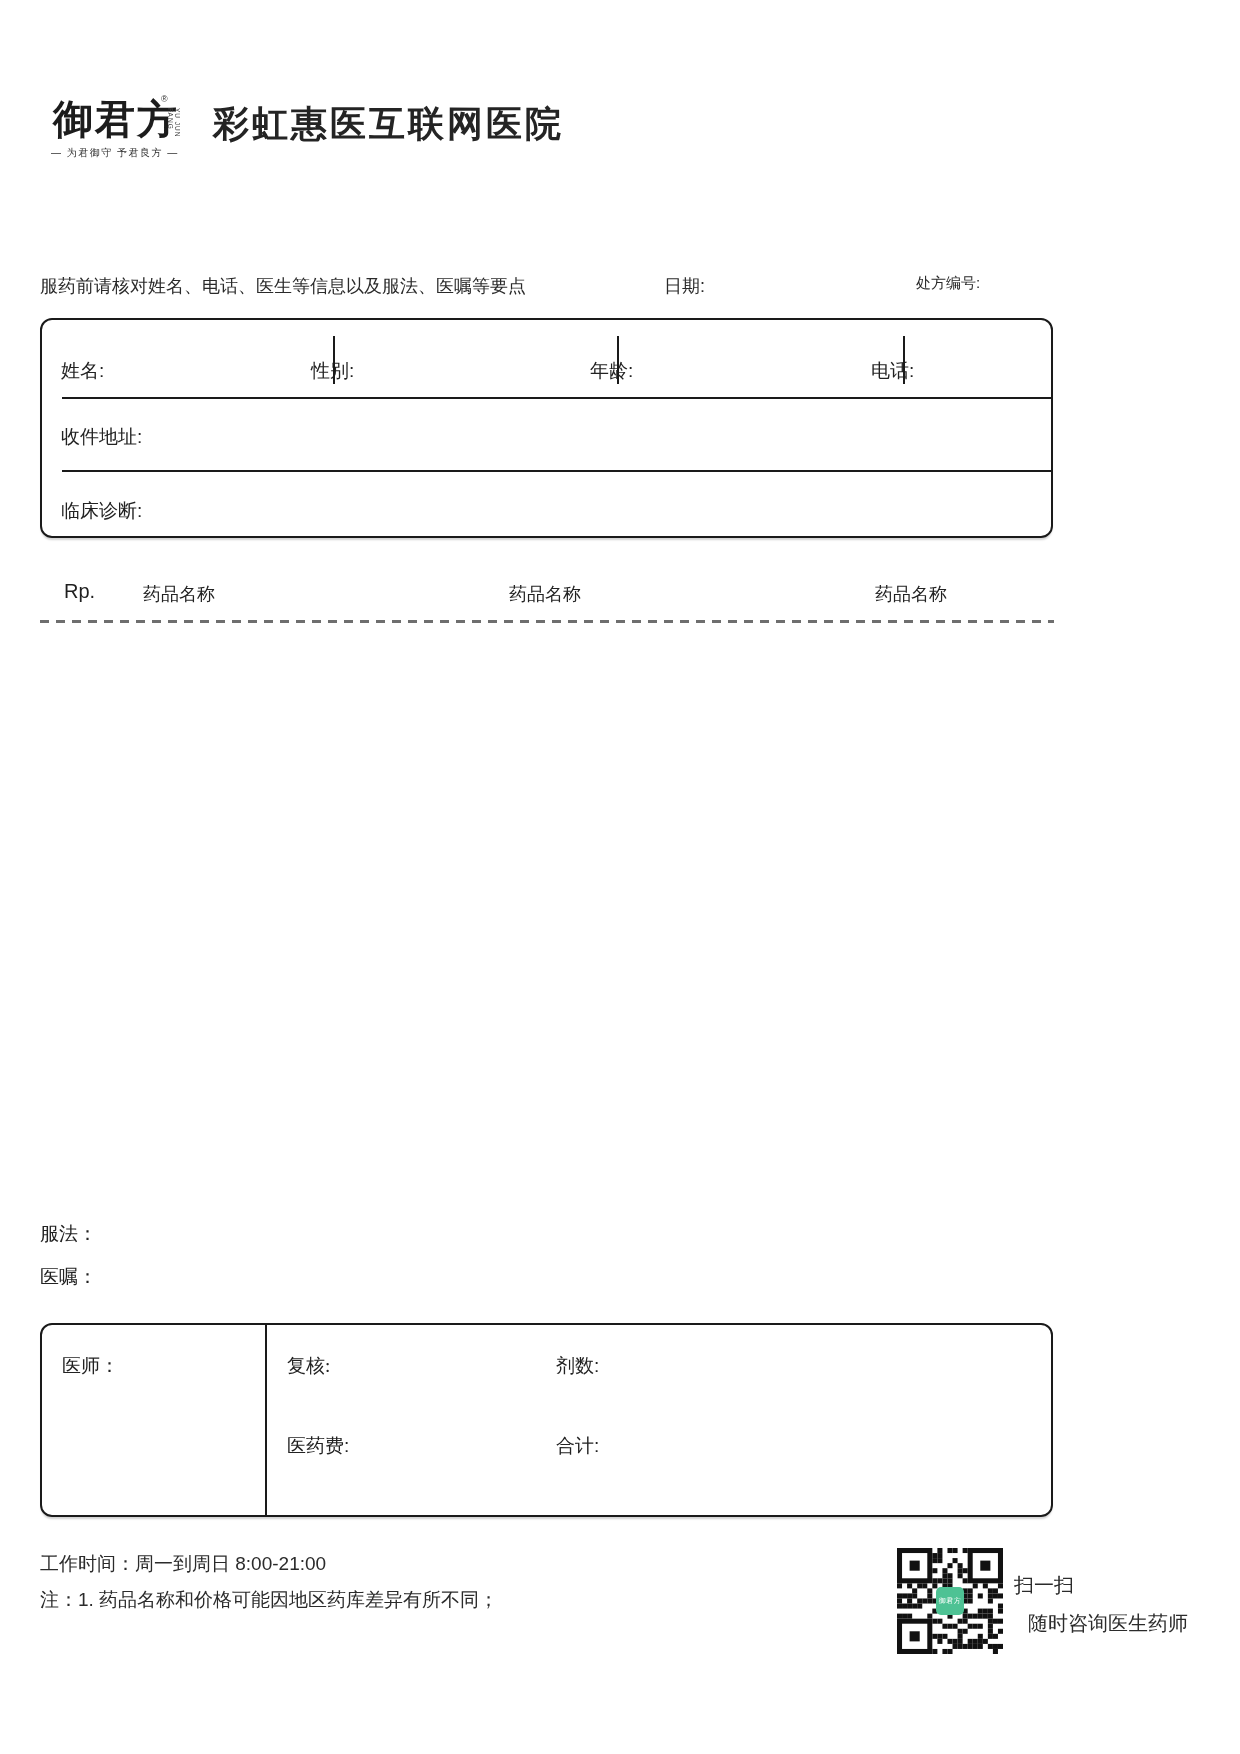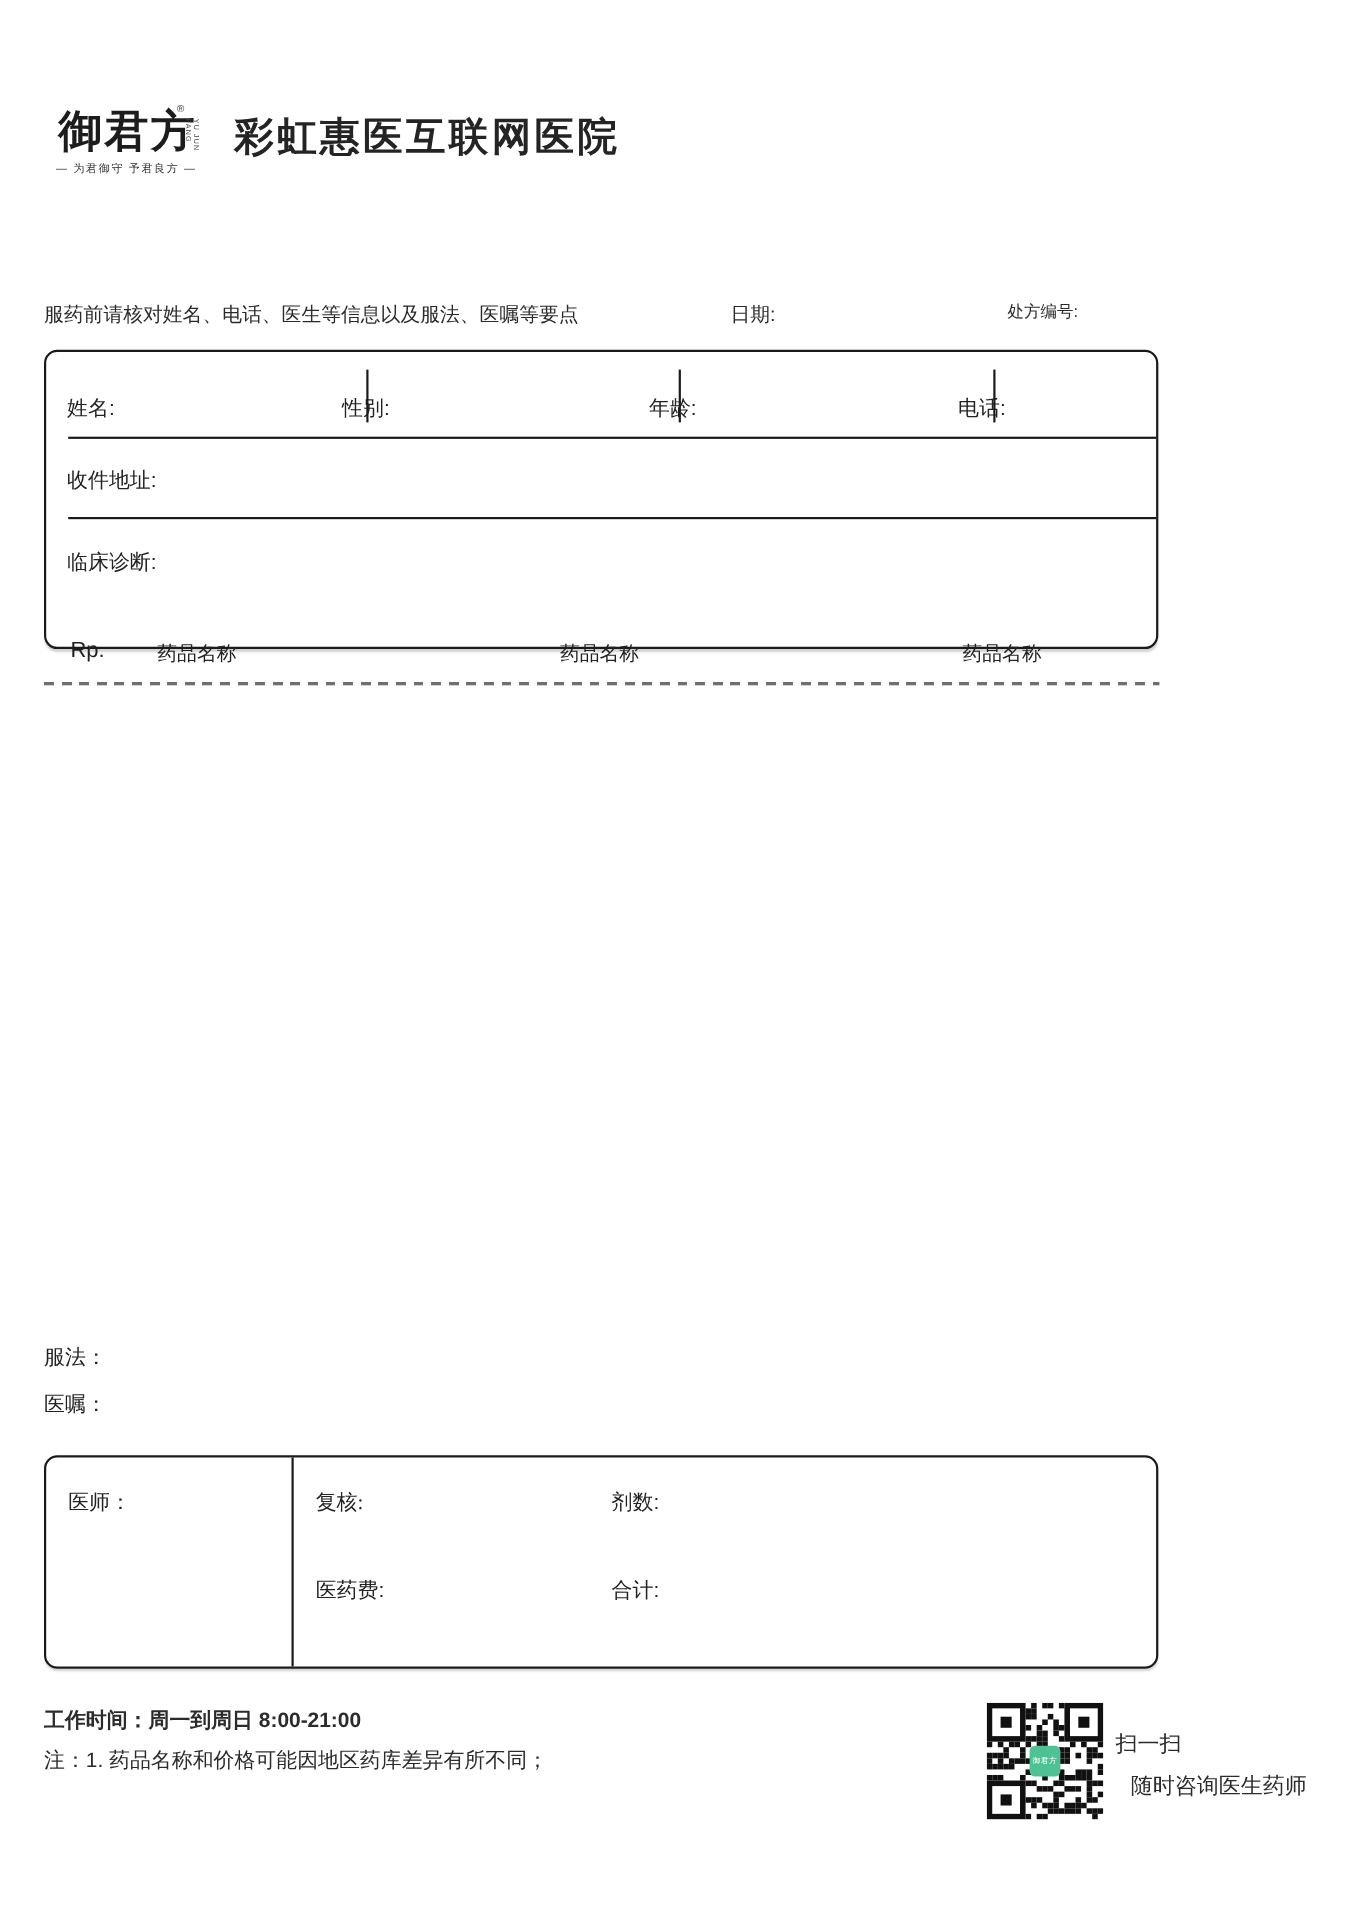--- a/index.html
+++ b/index.html
@@ -22,21 +22,21 @@
                  color:#2e2e2e; white-space:nowrap; }
   .hospital-title { left:213px; top:100px; font-size:36px; font-weight:900;
                     letter-spacing:3px; color:#242424; }
 
   
   .notice      { left:40px;  top:274px; font-size:18px; color:#2a2a2a; }
   .date-label  { left:664px; top:274px; font-size:18px; color:#2a2a2a; }
   .rxno-label  { left:916px; top:274px; font-size:15px; color:#2a2a2a; }
 
   
-  .patient-box { left:40px; top:318px; width:1013px; height:272px;
+  .patient-box { left:40px; top:318px; width:1013px; height:220px;
                  border:2.5px solid #1a1a1a; border-radius:12px;
                  box-shadow:0 3px 2px -1px rgba(0,0,0,.18); }
   .patient-box .cell-label { position:absolute; font-size:19px; color:#222; }
   .lbl-name   { left:19px;  top:38px; }
   .lbl-gender { left:269px; top:38px; }
   .lbl-age    { left:548px; top:38px; }
   .lbl-phone  { left:829px; top:38px; }
   .vdiv { position:absolute; top:16px; width:1.5px; height:48px; background:#1a1a1a; }
   .vdiv1 { left:291px; } .vdiv2 { left:575px; } .vdiv3 { left:861px; }
   .hline { position:absolute; left:20px; right:0; height:2px; background:#1a1a1a; }
@@ -62,21 +62,21 @@
   .sign-vdiv { position:absolute; left:223px; top:0; bottom:0; width:2px; background:#1a1a1a; }
   .sign-box .cell-label { position:absolute; font-size:19px; color:#222; }
   .lbl-physician { left:20px;  top:28px; }
   .lbl-review    { left:245px; top:28px;font-family:Liberation Serif, serif; }
   .lbl-doses     { left:514px; top:28px; }
   .lbl-fee       { left:245px; top:108px; }
   .lbl-total     { left:514px; top:108px; }
 
   
   .foot-line { position:absolute; left:40px; font-size:19px; color:#2b2b2b; }
-  .foot-1 { top:1551px;font-weight:bold; } .foot-2 { top:1587px; } .foot-3 { top:1622px; }
+  .foot-1 { top:1551px; } .foot-2 { top:1587px; } .foot-3 { top:1622px; }
 
   .qr { left:897px; top:1548px; width:106px; height:106px; }
   .qr svg { display:block; }
   .qr-badge { position:absolute; left:50%; top:50%; transform:translate(-50%,-50%);
               width:28px; height:28px; border-radius:5px; background:#4EC294;
               display:flex; align-items:center; justify-content:center;
               color:#fff; font-size:7px; letter-spacing:.5px; }
   .scan-title    { left:1014px; top:1572px; font-size:20px; color:#2b2b2b; }
   .scan-subtitle { left:1028px; top:1610px; font-size:20px; color:#2b2b2b; }
 </style>

